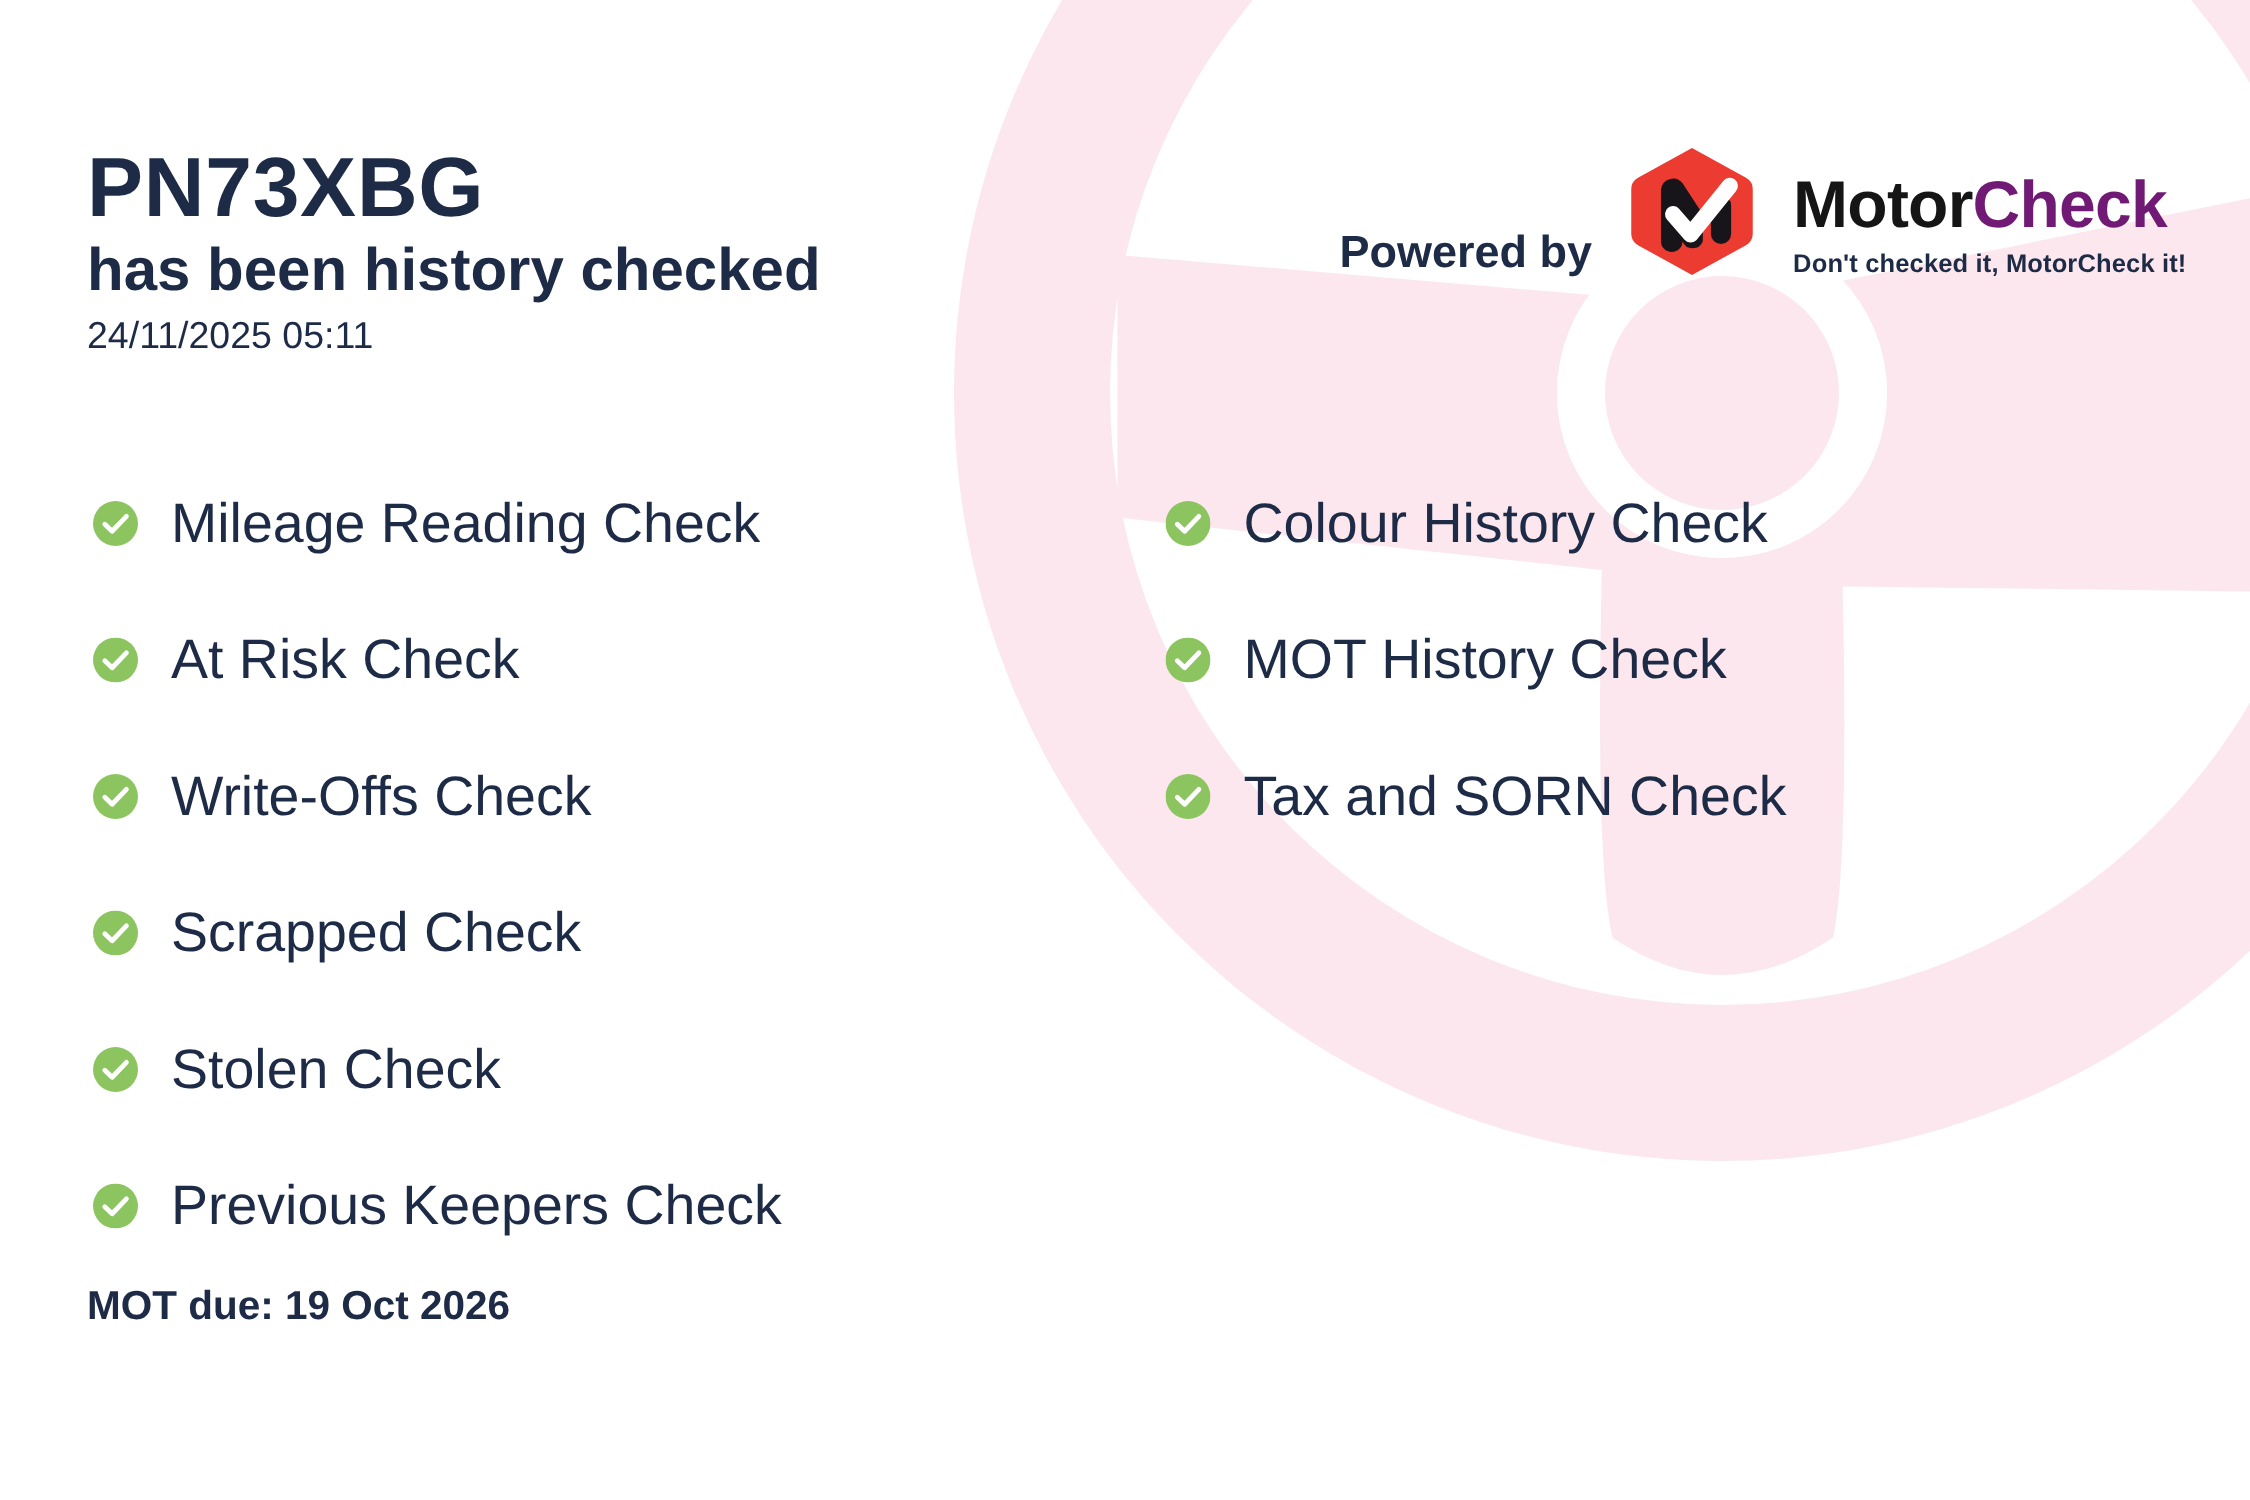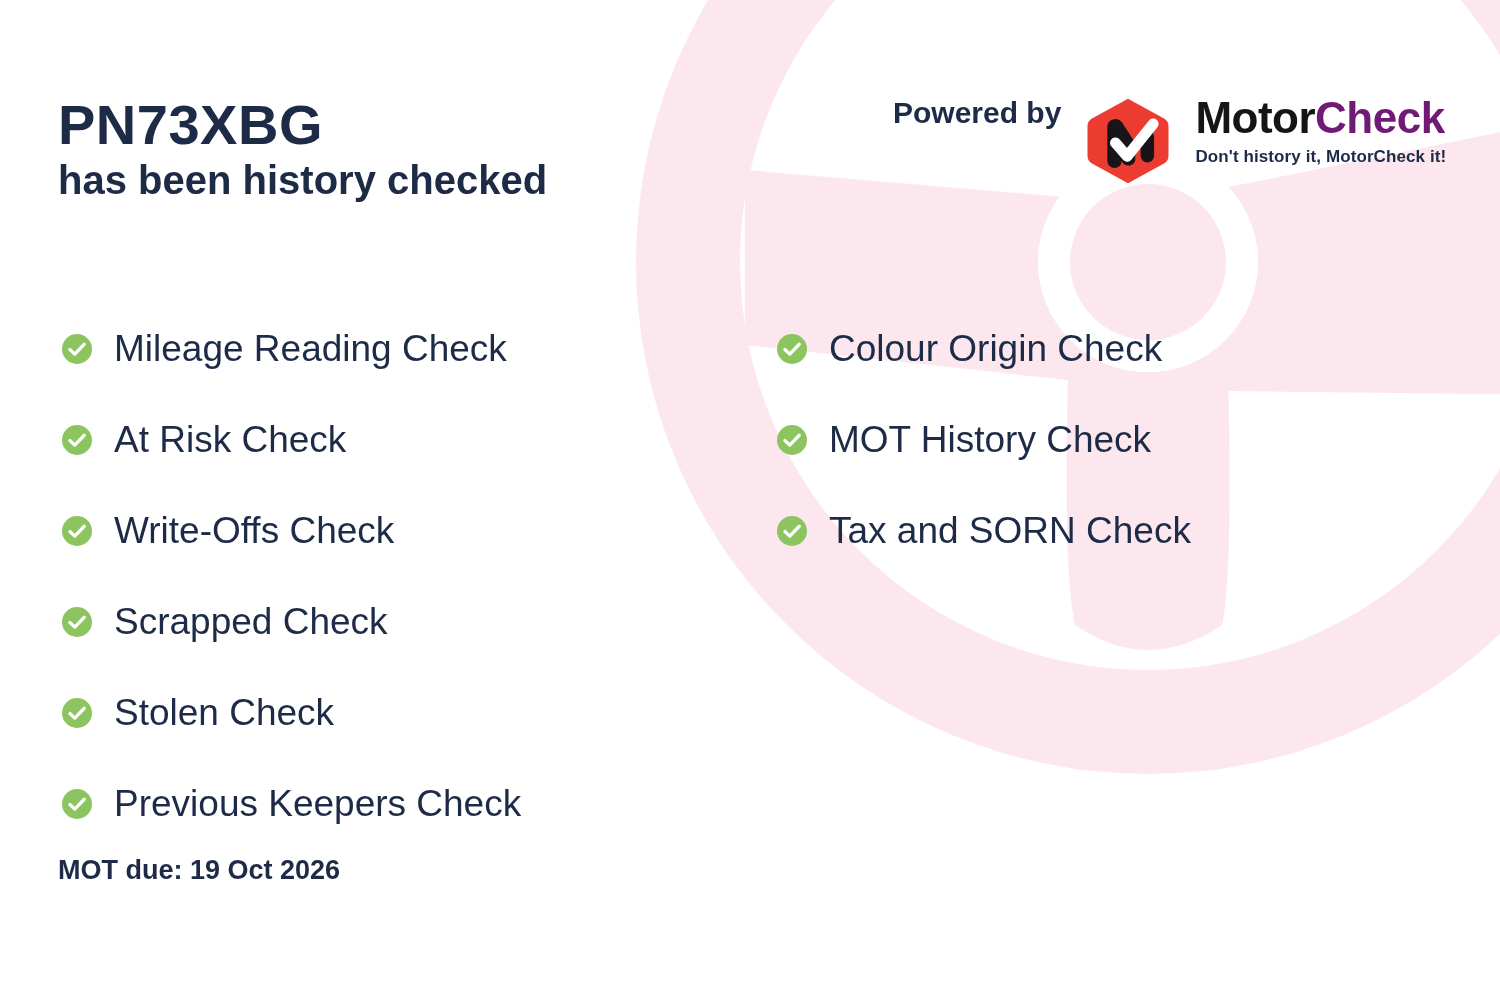--- a/index.html
+++ b/index.html
@@ -60,21 +60,21 @@
     margin-top: 6px;
     white-space: nowrap;
   }
 
   
   .powered-block {
     position: absolute;
     left: 893px;
     top: 96px;
     display: flex;
-    align-items: flex-start;
+    align-items: flex-end;
     gap: 22px;
     z-index: 4;
   }
   .powered-label {
     font-size: 30px;
     font-weight: bold;
     color: #1d2b47;
     white-space: nowrap;
   }
   .logo-mark { width: 90px; height: 90px; display: block; flex: none; }
@@ -160,37 +160,38 @@
       <rect x="0" y="0" width="1500" height="1000" fill="#fbe7ed" mask="url(#wheel-mask)"></rect>
 
       <circle cx="1148" cy="262" r="110" fill="#ffffff"></circle>
       <circle cx="1148" cy="262" r="78" fill="#fbe7ed"></circle>
     </g>
   </svg>
 
   <div class="header">
     <div class="plate-title">PN73XBG</div>
     <div class="subtitle">has been history checked</div>
+    <div class="timestamp">24/11/2025 05:11</div>
   </div>
 
   <div class="powered-block">
     <span class="powered-label">Powered by</span>
 
     <svg class="logo-mark" viewBox="0 0 100 100" aria-hidden="true">
       <path d="M50 3 L90 25 A10 10 0 0 1 95 34 L95 66 A10 10 0 0 1 90 75 L50 97 L10 75 A10 10 0 0 1 5 66 L5 34 A10 10 0 0 1 10 25 Z" fill="#ec3b30"></path>
       <path d="M27 72 L27 34 A9 9 0 0 1 43 29 L58 52 L58 72 A8 8 0 0 1 43 72 L43 46 L43 72 A8 8 0 0 1 27 72 Z" fill="#17141a"></path>
       <rect x="64" y="38" width="15" height="36" rx="7.5" fill="#17141a"></rect>
       <path d="M36 52 L49 67 L78 31" fill="none" stroke="#ffffff" stroke-width="12" stroke-linecap="round" stroke-linejoin="round"></path>
     </svg>
 
     <div class="logo-words">
       <div class="wordmark">
         <span class="w-motor">Motor</span><span class="w-check">Check</span>
       </div>
-      <div class="tagline">Don't history it, MotorCheck it!</div>
+      <div class="tagline">Don't checked it, MotorCheck it!</div>
     </div>
   </div>
 
   <div class="checks" id="checks-left">
     <div class="check-row">
       <svg class="check-icon" viewBox="0 0 24 24" aria-hidden="true">
           <circle cx="12" cy="12" r="12" fill="#8cc45f"></circle>
           <path d="M6.3 12.4 L10.2 16.1 L17.8 8.2" fill="none" stroke="#fff" stroke-width="2.6" stroke-linecap="round" stroke-linejoin="round"></path>
         </svg>
       <span class="check-label">Mileage Reading Check</span>
@@ -231,21 +232,21 @@
       <span class="check-label">Previous Keepers Check</span>
     </div>
   </div>
 
   <div class="checks" id="checks-right">
     <div class="check-row">
       <svg class="check-icon" viewBox="0 0 24 24" aria-hidden="true">
           <circle cx="12" cy="12" r="12" fill="#8cc45f"></circle>
           <path d="M6.3 12.4 L10.2 16.1 L17.8 8.2" fill="none" stroke="#fff" stroke-width="2.6" stroke-linecap="round" stroke-linejoin="round"></path>
         </svg>
-      <span class="check-label">Colour Origin Check</span>
+      <span class="check-label">Colour History Check</span>
     </div>
     <div class="check-row">
       <svg class="check-icon" viewBox="0 0 24 24" aria-hidden="true">
           <circle cx="12" cy="12" r="12" fill="#8cc45f"></circle>
           <path d="M6.3 12.4 L10.2 16.1 L17.8 8.2" fill="none" stroke="#fff" stroke-width="2.6" stroke-linecap="round" stroke-linejoin="round"></path>
         </svg>
       <span class="check-label">MOT History Check</span>
     </div>
     <div class="check-row">
       <svg class="check-icon" viewBox="0 0 24 24" aria-hidden="true">

